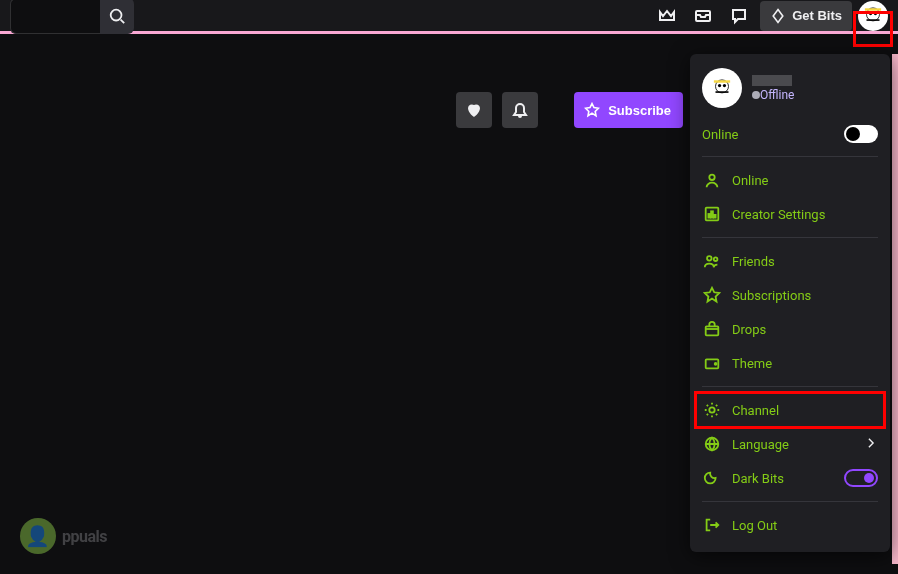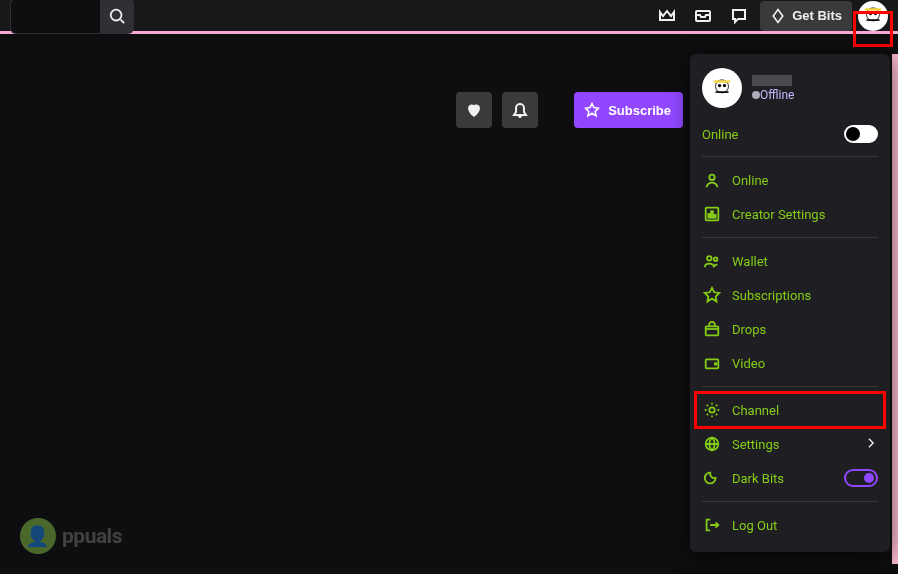--- a/index.html
+++ b/index.html
@@ -271,21 +271,21 @@
       width: 36px;
       height: 36px;
       border-radius: 50%;
       background: #7cb342;
       display: flex;
       align-items: center;
       justify-content: center;
       font-size: 20px;
     }
     .wm-text {
-      font-size: 21px;
+      font-size: 16px;
       font-weight: 700;
       color: #6b6b6f;
       letter-spacing: -0.5px;
     }
     .skull-svg { width: 26px; height: 26px; }
   </style>
 </head>
 <body>
 
 <div class="topbar">
@@ -404,21 +404,21 @@
 
   <div class="dd-row">
     <span class="dd-icon">
         <svg width="18" height="18" viewBox="0 0 20 20" fill="none" stroke="currentColor" stroke-width="2">
           <circle cx="7" cy="7" r="2.5"></circle>
           <circle cx="14" cy="8" r="2"></circle>
           <path d="M2 17c0-3 2-4 5-4s5 1 5 4"></path>
           <path d="M12 17c0-2 2-3 4-3"></path>
         </svg>
       </span>
-    <span class="dd-label">Wallet</span>
+    <span class="dd-label">Friends</span>
   </div>
   <div class="dd-row">
     <span class="dd-icon">
         <svg width="18" height="18" viewBox="0 0 20 20" fill="none" stroke="currentColor" stroke-width="2">
           <path d="M10 2l2.5 5 5.5.8-4 4 1 5.5L10 14l-5 3.3 1-5.5-4-4 5.5-.8z"></path>
         </svg>
       </span>
     <span class="dd-label">Subscriptions</span>
   </div>
   <div class="dd-row">
@@ -431,42 +431,42 @@
       </span>
     <span class="dd-label">Drops</span>
   </div>
   <div class="dd-row">
     <span class="dd-icon">
         <svg width="18" height="18" viewBox="0 0 20 20" fill="none" stroke="currentColor" stroke-width="2">
           <rect x="3" y="6" width="14" height="10" rx="1"></rect>
           <circle cx="14" cy="11" r="1" fill="currentColor"></circle>
         </svg>
       </span>
-    <span class="dd-label">Video</span>
+    <span class="dd-label">Theme</span>
   </div>
   <div class="dd-divider"></div>
 
   <div class="dd-row" style="position:relative;">
     <span class="dd-icon">
         <svg width="18" height="18" viewBox="0 0 20 20" fill="none" stroke="currentColor" stroke-width="2">
           <circle cx="10" cy="10" r="3"></circle>
           <path d="M10 2v2M10 16v2M4.2 4.2l1.4 1.4M14.4 14.4l1.4 1.4M2 10h2M16 10h2M4.2 15.8l1.4-1.4M14.4 5.6l1.4-1.4"></path>
         </svg>
       </span>
     <span class="dd-label">Channel</span>
     <div class="settings-highlight"></div>
   </div>
   <div class="dd-row">
     <span class="dd-icon">
         <svg width="18" height="18" viewBox="0 0 20 20" fill="none" stroke="currentColor" stroke-width="2">
           <circle cx="10" cy="10" r="7"></circle>
           <path d="M3 10h14M10 3c2 2 3 4 3 7s-1 5-3 7c-2-2-3-4-3-7s1-5 3-7z"></path>
         </svg>
       </span>
-    <span class="dd-label">Settings</span>
+    <span class="dd-label">Language</span>
     <span class="chevron"><svg width="14" height="14" viewBox="0 0 20 20" fill="none" stroke="currentColor" stroke-width="2">
           <path d="M7 4l6 6-6 6"></path>
         </svg></span>
   </div>
   <div class="dd-row">
     <span class="dd-icon">
         <svg width="18" height="18" viewBox="0 0 20 20" fill="none" stroke="currentColor" stroke-width="2">
           <path d="M14 10a6 6 0 11-6-6 5 5 0 006 6z"></path>
         </svg>
       </span>

